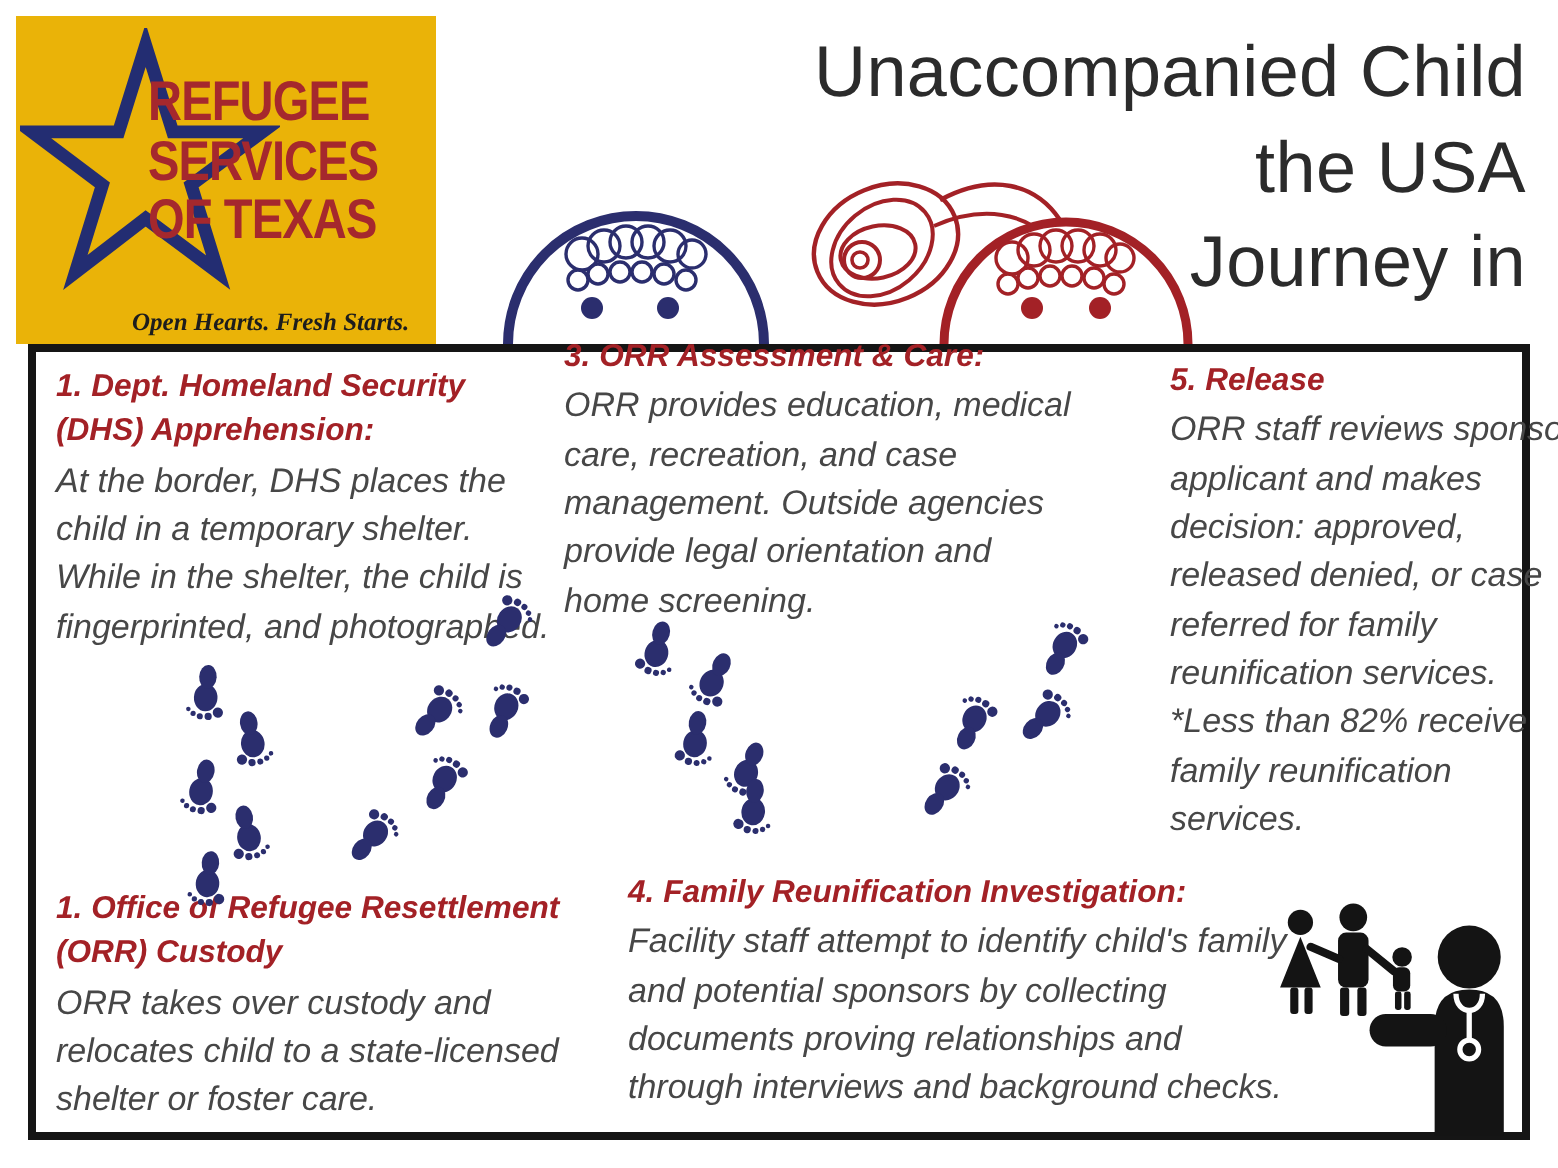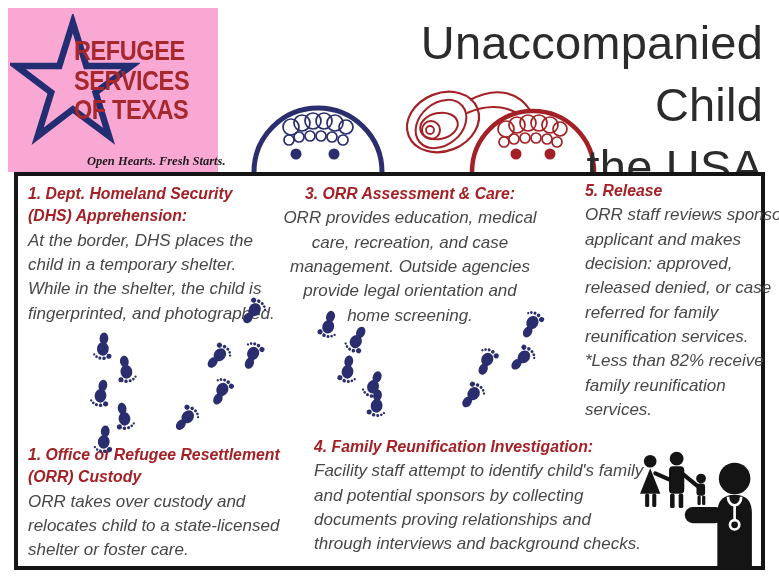--- a/index.html
+++ b/index.html
@@ -9,48 +9,48 @@
     --body-gray:#474747;
     --title-dark:#2b2b2b;
     --icon-black:#141414;
   }
   html,body{margin:0;padding:0;background:#ffffff;}
   #canvas{
     position:relative;width:779px;height:584px;background:#ffffff;
     font-family:"Liberation Sans","DejaVu Sans",sans-serif;overflow:hidden;
   }
   
-  .logo-wrap{position:absolute;left:8px;top:8px;width:210px;height:164px;background:#f9a8d4;z-index:0;}
+  .logo-wrap{position:absolute;left:8px;top:8px;width:210px;height:164px;background:#eab308;z-index:0;}
   .logo-star{position:absolute;left:2px;top:6px;z-index:0;}
   .logo-text{
     position:absolute;left:66px;top:28px;z-index:1;
     color:var(--logo-red);font-weight:bold;font-size:28px;line-height:1.06;
     letter-spacing:-0.5px;transform:scaleX(0.84);transform-origin:left top;white-space:nowrap;
   }
   .logo-tagline{
     position:absolute;left:58px;top:146px;z-index:1;
     font-family:"Liberation Serif","DejaVu Serif",serif;font-style:italic;font-weight:bold;
-    font-size:12.5px;color:#1d1d1d;white-space:nowrap;margin-left:21px;
+    font-size:12.5px;color:#1d1d1d;white-space:nowrap;
   }
   .main-title{
     position:absolute;right:16px;top:12px;width:460px;z-index:2;
-    text-align:right;color:var(--title-dark);font-size:47px;line-height:1.32;letter-spacing:0.2px;
+    text-align:right;color:var(--title-dark);font-size:36px;line-height:1.32;letter-spacing:0.2px;
   }
   
   .faces-layer{position:absolute;left:0;top:0;width:779px;height:175px;overflow:hidden;z-index:1;}
   
   .content-box{
     position:absolute;left:14px;top:172px;width:743px;height:390px;
     border:4px solid #151515;background:#ffffff;z-index:2;
   }
   .step{position:absolute;z-index:3;font-style:italic;}
   .step-heading{color:var(--heading-red);font-weight:bold;font-size:15.8px;line-height:1.42;}
   .step-body{color:var(--body-gray);font-size:17px;line-height:1.43;margin-top:1px;}
   #step-1{left:28px;top:183px;width:252px;}
-  #step-3{left:282px;top:183px;width:256px;text-align:center;}
+  #step-3{left:282px;top:168px;width:256px;}
   #step-5{left:585px;top:180px;width:206px;}
   #step-2{left:28px;top:444px;width:286px;}
   #step-4{left:314px;top:436px;width:338px;}
   .fx-layer{position:absolute;left:0;top:0;width:779px;height:584px;z-index:3;pointer-events:none;}
   .reunify-icon{position:absolute;left:632px;top:448px;z-index:3;}
 </style>
 </head>
 <body>
 
 <div id="canvas">

